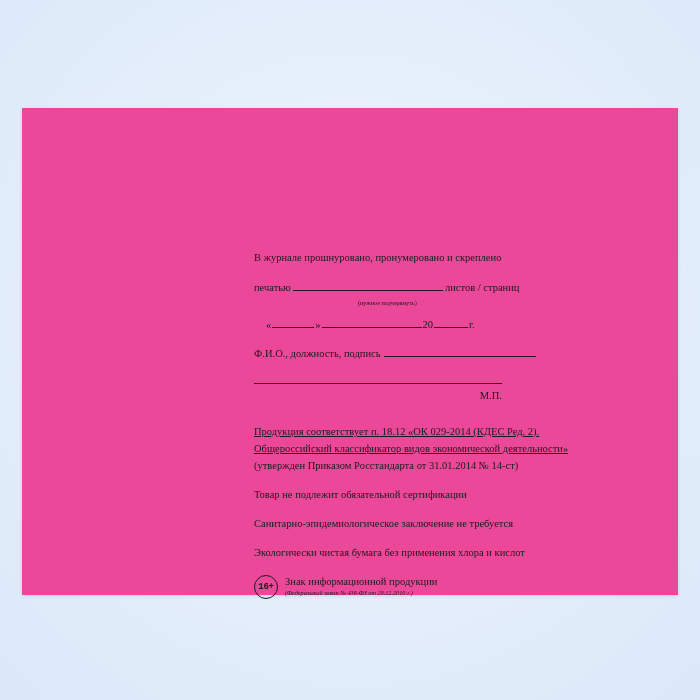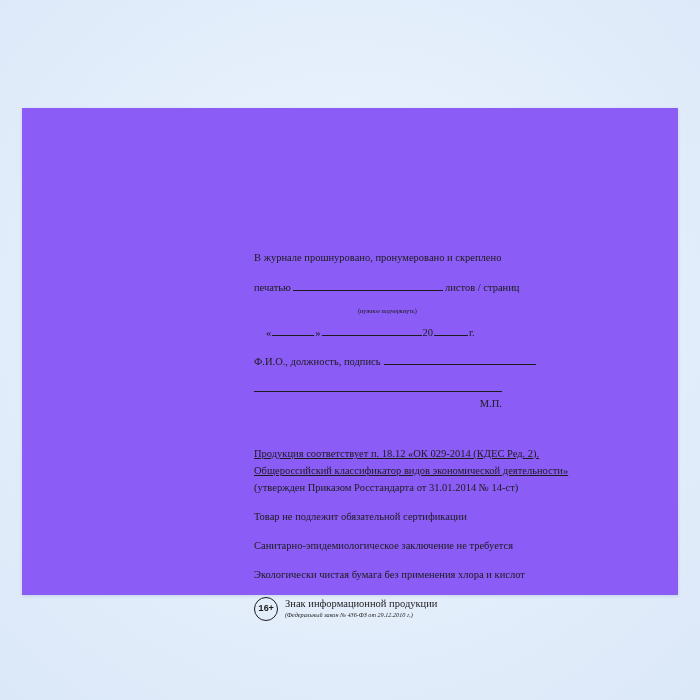--- a/index.html
+++ b/index.html
@@ -24,41 +24,41 @@
     inset: 0;
     background:
       radial-gradient(circle at 50% 45%, #eef5fd 0%, #e4eefb 55%, #dbe8f8 100%);
   }
   #page {
     position: absolute;
     left: 22px;
     top: 108px;
     width: 656px;
     height: 487px;
-    background: #8b5cf6;
+    background: #ec4899;
     box-shadow: 0 1px 3px rgba(120,150,185,0.30);
   }
   #doc-body {
     position: absolute;
     left: 232px;
     top: 143px;
     width: 390px;
     color: #1b1b1b;
   }
   .line {
     font-size: 10.5px;
     line-height: 14px;
     white-space: nowrap;
   }
 
   .row-1 { margin-bottom: 14px; }
 
   .row-2 {
     position: relative;
-    margin-bottom: 12px;
+    margin-bottom: 4px;
   }
   .rule {
     display: inline-block;
     border-bottom: 1px solid #1b1b1b;
     vertical-align: baseline;
   }
   .r-print { width: 150px; height: 11px; margin: 0 2px; }
   .tiny {
     font-size: 6.2px;
     line-height: 8px;
@@ -82,21 +82,21 @@
   .row-5 {
     border-bottom: 1px solid #1b1b1b;
     width: 248px;
     height: 11px;
     margin-bottom: 6px;
   }
   .row-mp {
     width: 248px;
     text-align: right;
     font-size: 10.5px;
-    margin-bottom: 38px;
+    margin-bottom: 24px;
   }
 
   .para { margin-bottom: 3px; text-decoration: underline; }
   .para-gap { margin-bottom: 15px; }
   .it { }
 
   .badge-row {
     display: flex;
     align-items: center;
     margin-top: 4px;

